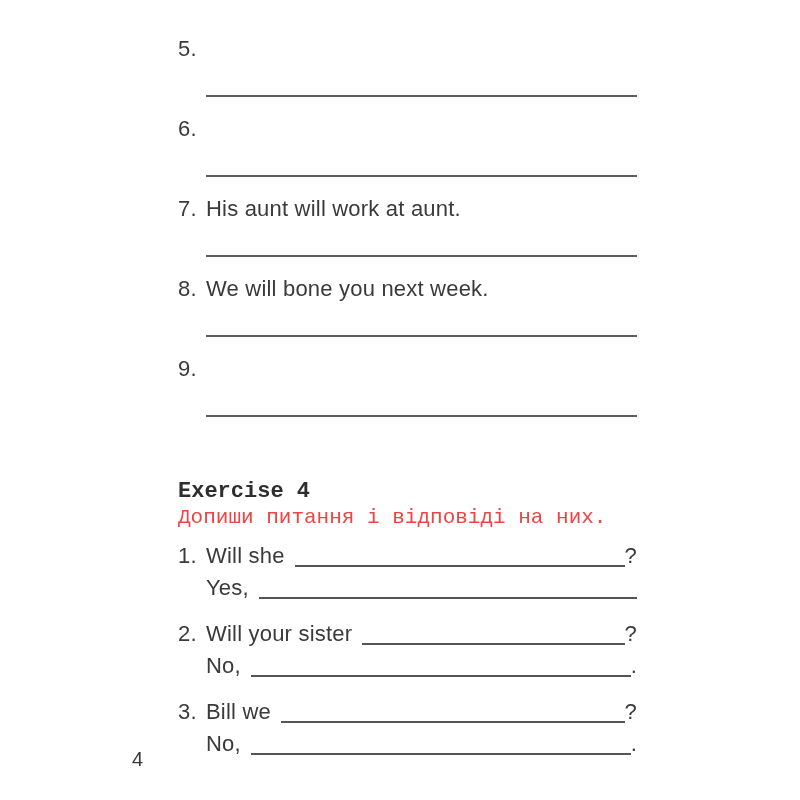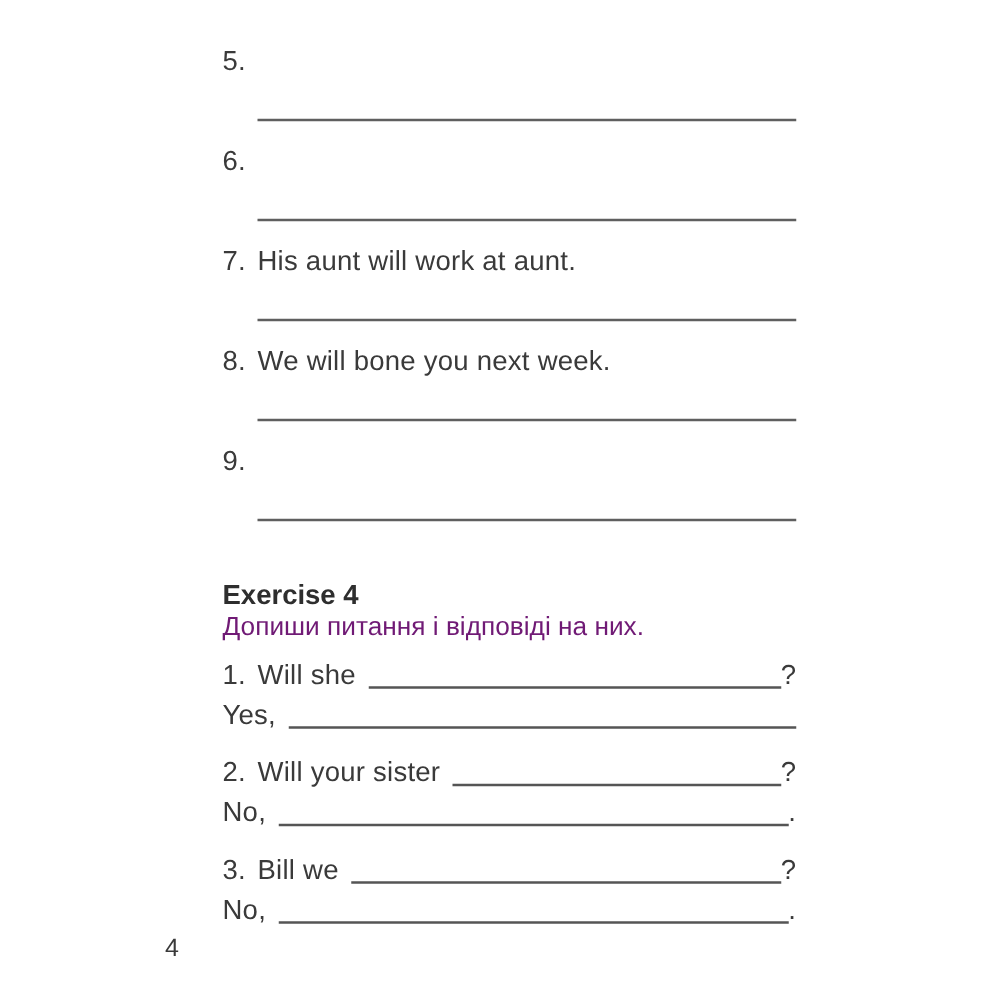--- a/index.html
+++ b/index.html
@@ -31,42 +31,42 @@
     line-height: 26px;
     letter-spacing: 0.2px;
   }
   .write-line {
     margin-left: 28px;
     margin-top: 33px;
     height: 0;
     border-bottom: 2px solid #5f5f5f;
   }
   
-  .ex-header { margin-top: 46px; }
+  .ex-header { margin-top: 62px; font-family: Liberation Mono, monospace; }
   .ex-title {
     font-size: 22px;
     font-weight: 700;
     line-height: 26px;
     color: #2e2e2e;
   }
   .ex-instruction {
     font-size: 21px;
     line-height: 25px;
-    color: #701a75;
+    color: #ef4444;
   }
   
   .qa-list { margin-top: 13px; }
   .q-row, .a-row {
     display: flex;
     font-size: 22px;
     line-height: 26px;
     letter-spacing: 0.2px;
   }
   .q-row { margin-bottom: 6px; }
-  .a-row { margin-bottom: 20px; }
+  .a-row { margin-bottom: 20px; margin-left: 28px; }
   .fill-line {
     flex: 1;
     margin-left: 10px;
     margin-bottom: 2px;
     border-bottom: 2px solid #555555;
   }
   .punct { flex: 0 0 auto; }
   
   .page-number {
     position: absolute;

